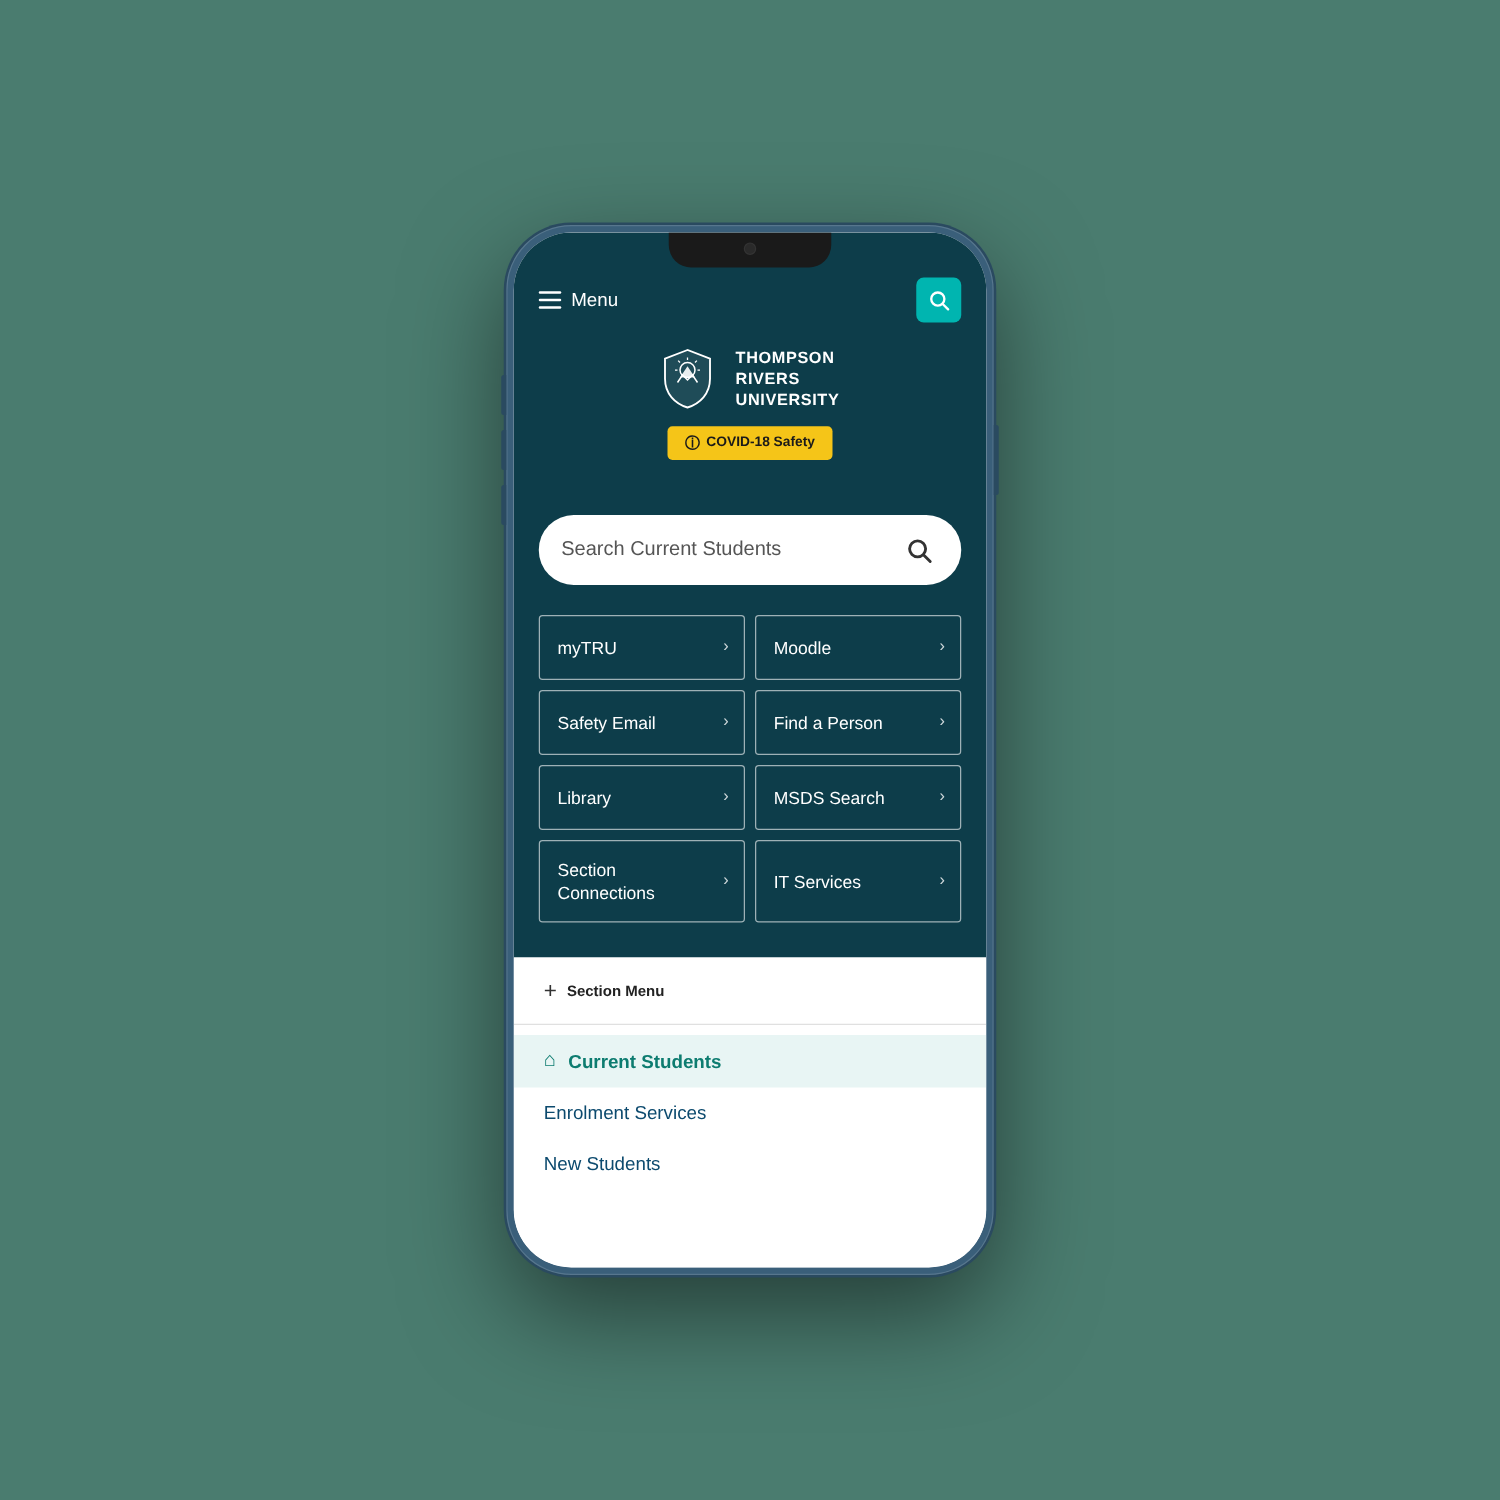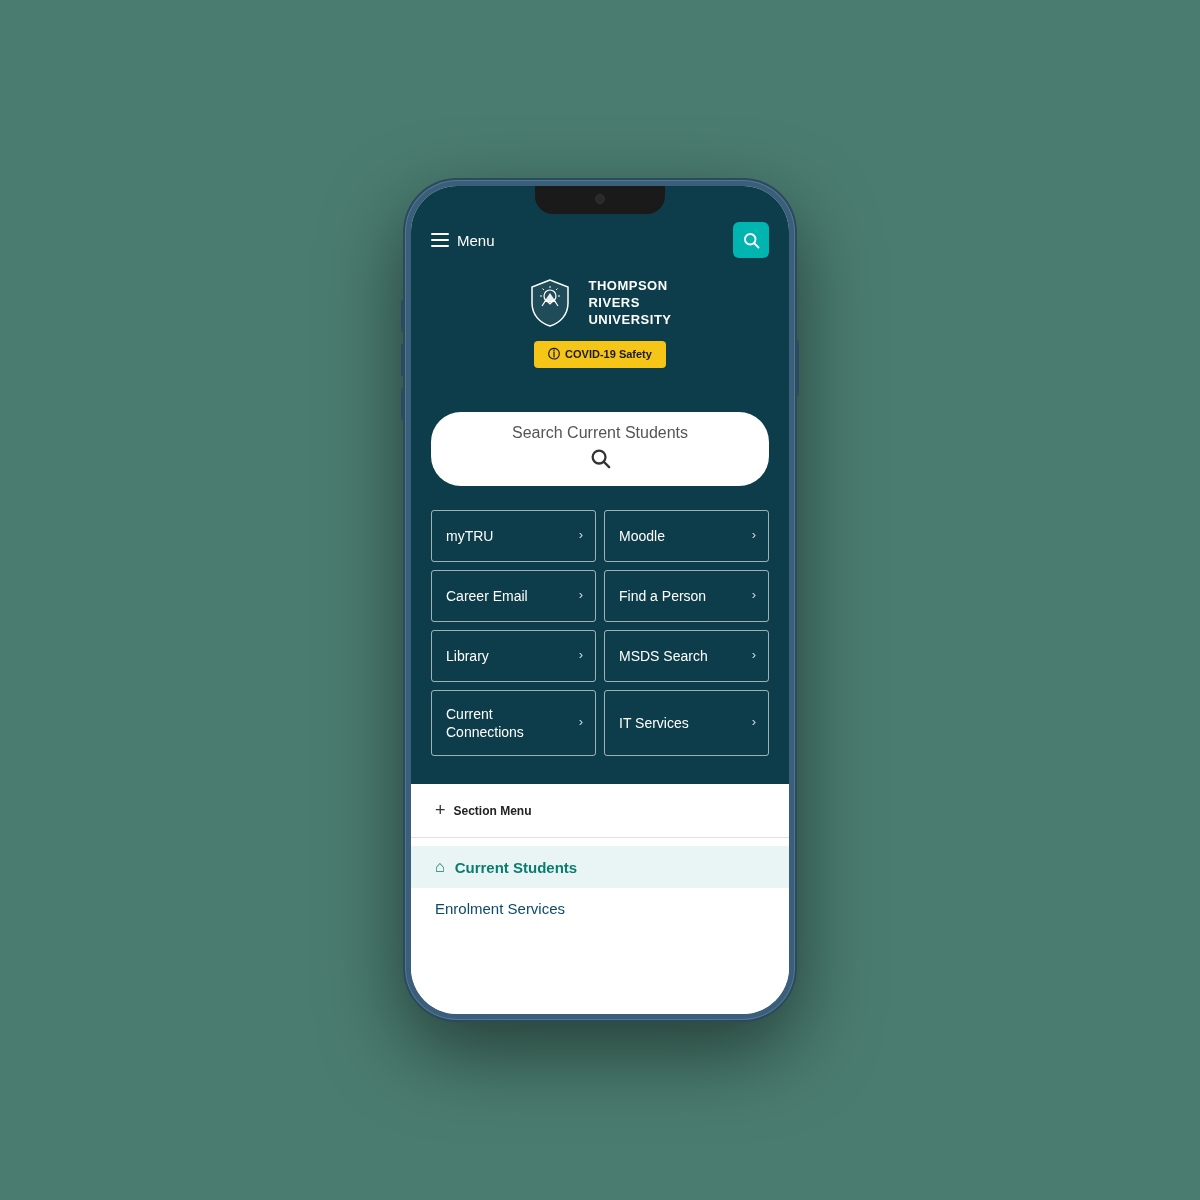--- a/index.html
+++ b/index.html
@@ -188,21 +188,20 @@
     }
 
     .search-bar {
       background: white;
       border-radius: 30px;
       padding: 12px 18px;
       display: flex;
       align-items: center;
       justify-content: space-between;
       cursor: pointer;
-      flex-direction: column;
     }
 
     .search-placeholder {
       font-size: 16px;
       color: #555;
       font-weight: 400;
     }
 
     .search-icon-circle {
       width: 32px;
@@ -350,21 +349,21 @@
             <line x1="14" y1="18" x2="12" y2="18" stroke="white" stroke-width="1"></line>
           </svg>
           <div class="logo-text">
             <span>THOMPSON</span><br>
             <span>RIVERS</span><br>
             <span>UNIVERSITY</span>
           </div>
         </div>
         <div class="covid-badge">
           <span class="info-icon">ⓘ</span>
-          <span>COVID-19 Safety</span>
+          <span>COVID-18 Safety</span>
         </div>
       </div>
     </div>
 
     <div class="search-section">
       <div class="search-bar">
         <span class="search-placeholder">Search Current Students</span>
         <div class="search-icon-circle">
           <svg width="22" height="22" viewBox="0 0 24 24" fill="none" stroke="#333" stroke-width="2.5" stroke-linecap="round">
             <circle cx="11" cy="11" r="7"></circle>
@@ -380,39 +379,39 @@
         <button class="grid-btn">
           <span>myTRU</span>
           <span class="chevron">›</span>
         </button>
         <button class="grid-btn">
           <span>Moodle</span>
           <span class="chevron">›</span>
         </button>
 
         <button class="grid-btn">
-          <span>Career Email</span>
+          <span>Safety Email</span>
           <span class="chevron">›</span>
         </button>
         <button class="grid-btn">
           <span>Find a Person</span>
           <span class="chevron">›</span>
         </button>
 
         <button class="grid-btn">
           <span>Library</span>
           <span class="chevron">›</span>
         </button>
         <button class="grid-btn">
           <span>MSDS Search</span>
           <span class="chevron">›</span>
         </button>
 
         <button class="grid-btn">
-          <span>Current Connections</span>
+          <span>Section Connections</span>
           <span class="chevron">›</span>
         </button>
         <button class="grid-btn">
           <span>IT Services</span>
           <span class="chevron">›</span>
         </button>
       </div>
     </div>
 
     <div class="bottom-section">
@@ -422,17 +421,20 @@
       </div>
 
       <div class="nav-list">
         <div class="nav-item active">
           <span class="home-icon">⌂</span>
           <span>Current Students</span>
         </div>
         <div class="nav-item">
           <span>Enrolment Services</span>
         </div>
+        <div class="nav-item">
+          <span>New Students</span>
+        </div>
       </div>
     </div>
 
   </div>
 </div>
 
 </body></html>

